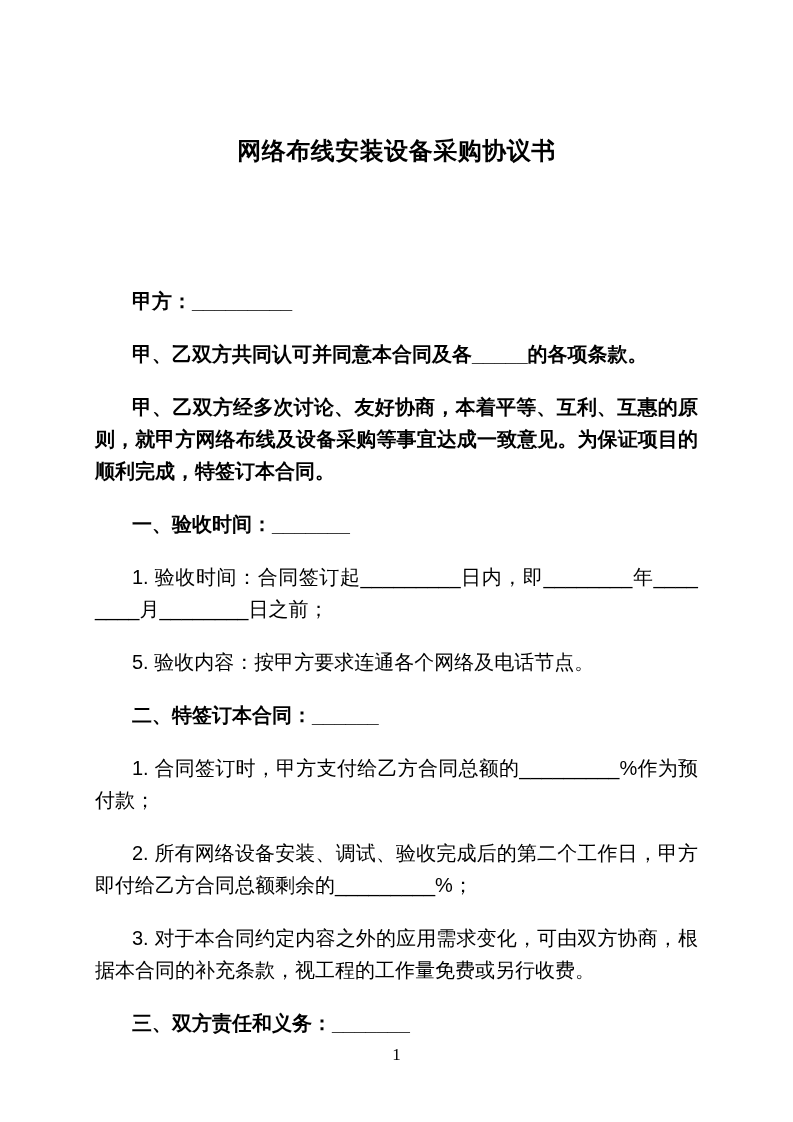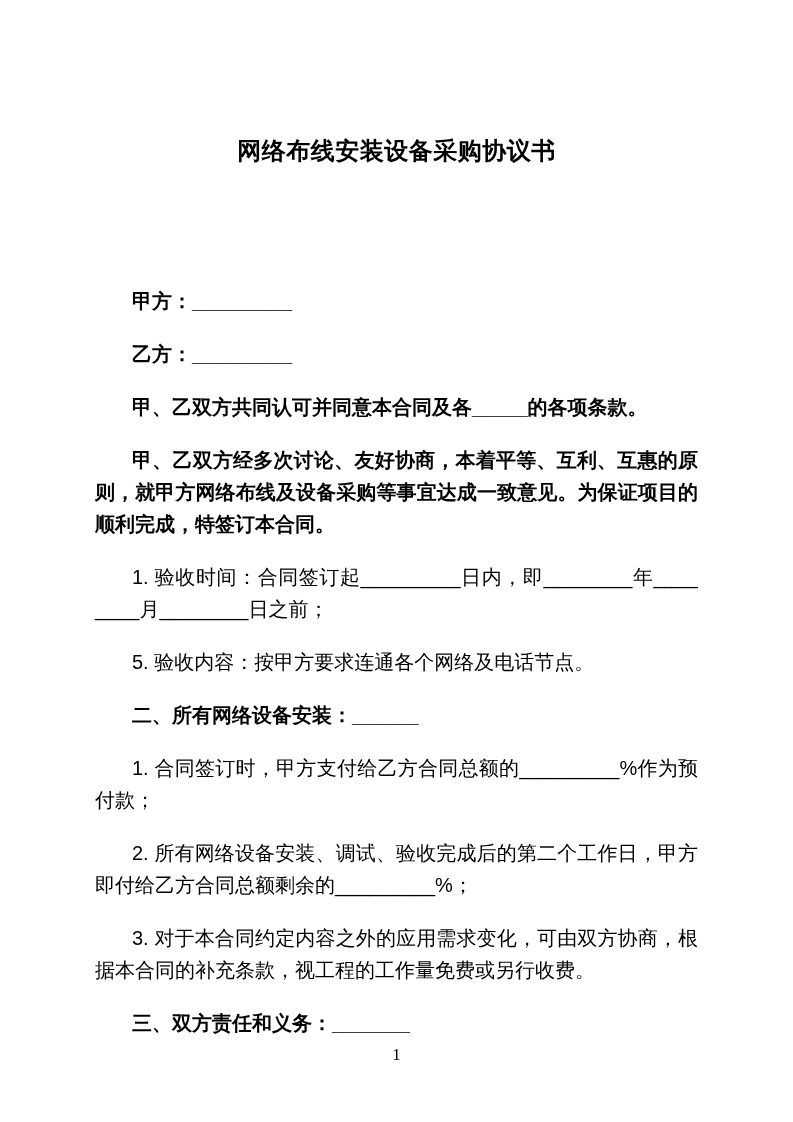--- a/index.html
+++ b/index.html
@@ -55,26 +55,26 @@
 </style>
 </head>
 <body>
 
 <div class="page">
   <h1 class="doc-title">网络布线安装设备采购协议书</h1>
 
   <div class="doc-body">
 
   <p class="para bold">甲方：_________</p>
-      <p class="para bold">乙方：_________</p>
       <p class="para bold">甲、乙双方共同认可并同意本合同及各_____的各项条款。</p>
       <p class="para bold">甲、乙双方经多次讨论、友好协商，本着平等、互利、互惠的原则，就甲方网络布线及设备采购等事宜达成一致意见。为保证项目的顺利完成，特签订本合同。</p>
+      <p class="para bold">一、验收时间：_______</p>
       <p class="para">1. 验收时间：合同签订起_________日内，即________年________月________日之前；</p>
       <p class="para">5. 验收内容：按甲方要求连通各个网络及电话节点。</p>
-      <p class="para bold">二、所有网络设备安装：______</p>
+      <p class="para bold">二、特签订本合同：______</p>
       <p class="para">1. 合同签订时，甲方支付给乙方合同总额的_________%作为预付款；</p>
       <p class="para">2. 所有网络设备安装、调试、验收完成后的第二个工作日，甲方即付给乙方合同总额剩余的_________%；</p>
       <p class="para">3. 对于本合同约定内容之外的应用需求变化，可由双方协商，根据本合同的补充条款，视工程的工作量免费或另行收费。</p>
       <p class="para bold">三、双方责任和义务：_______</p>
     </div>
 
   <div class="page-number">1</div>
 </div>
 
 </body></html>

